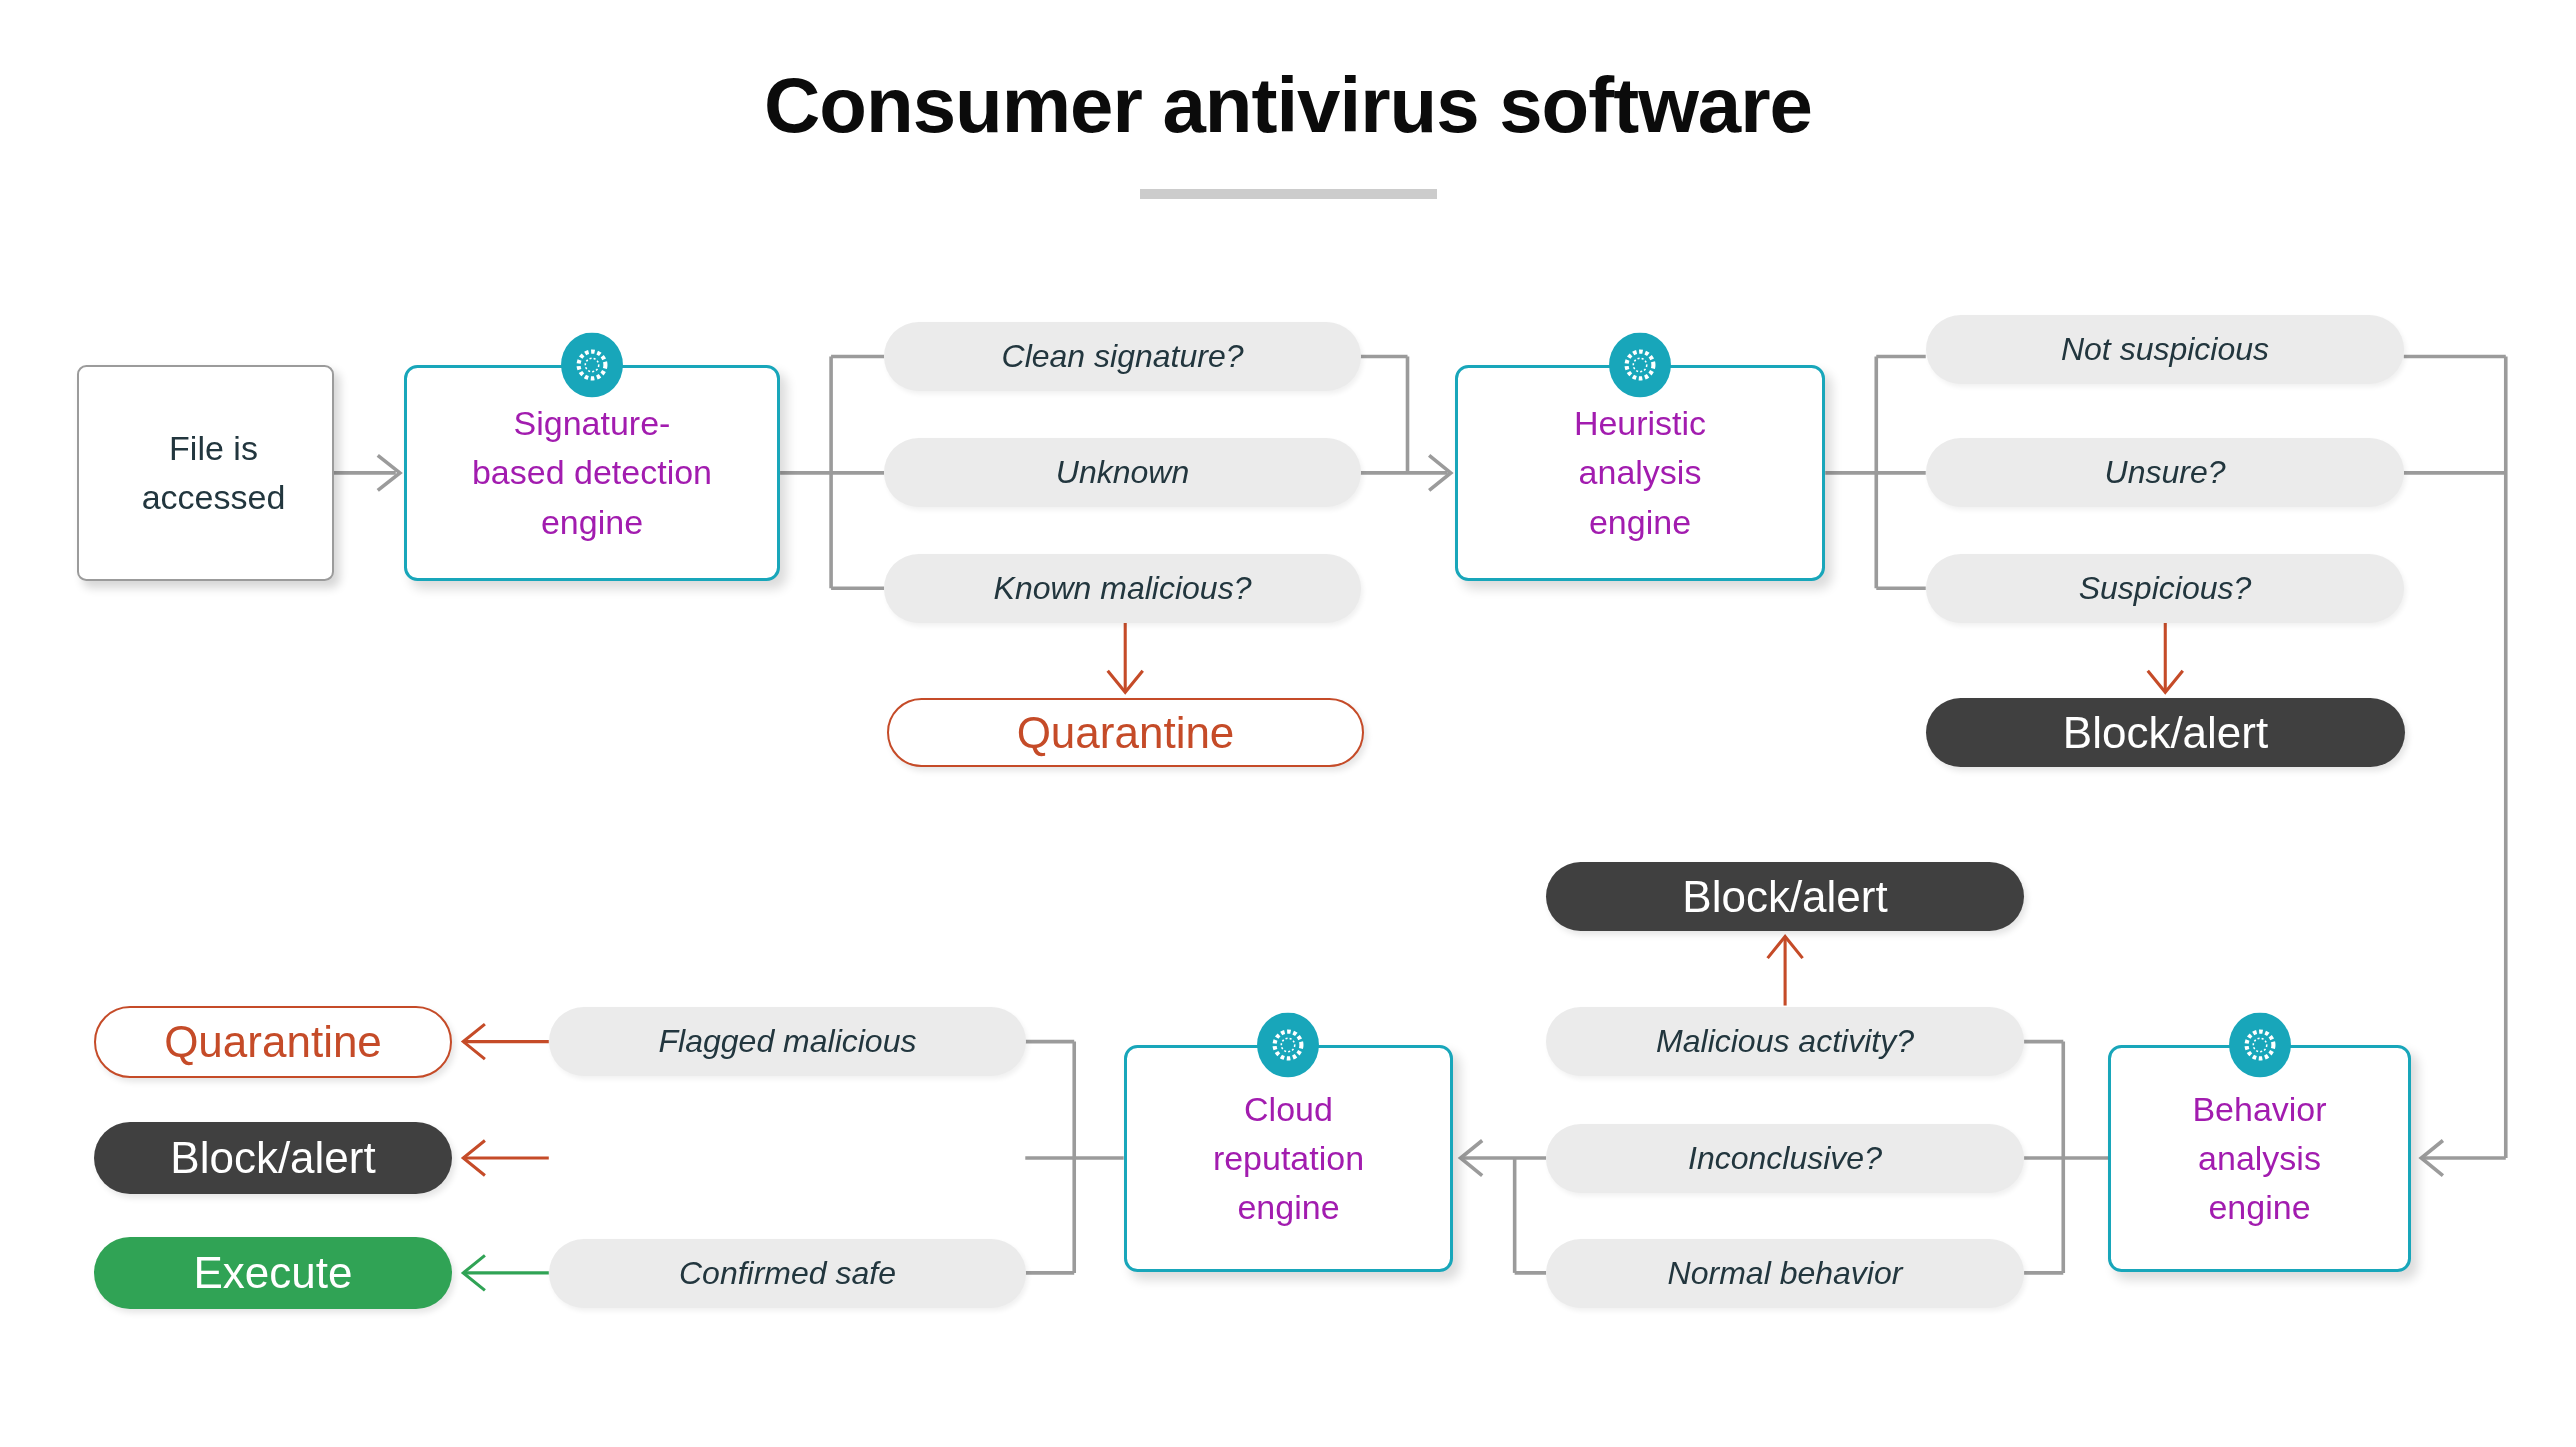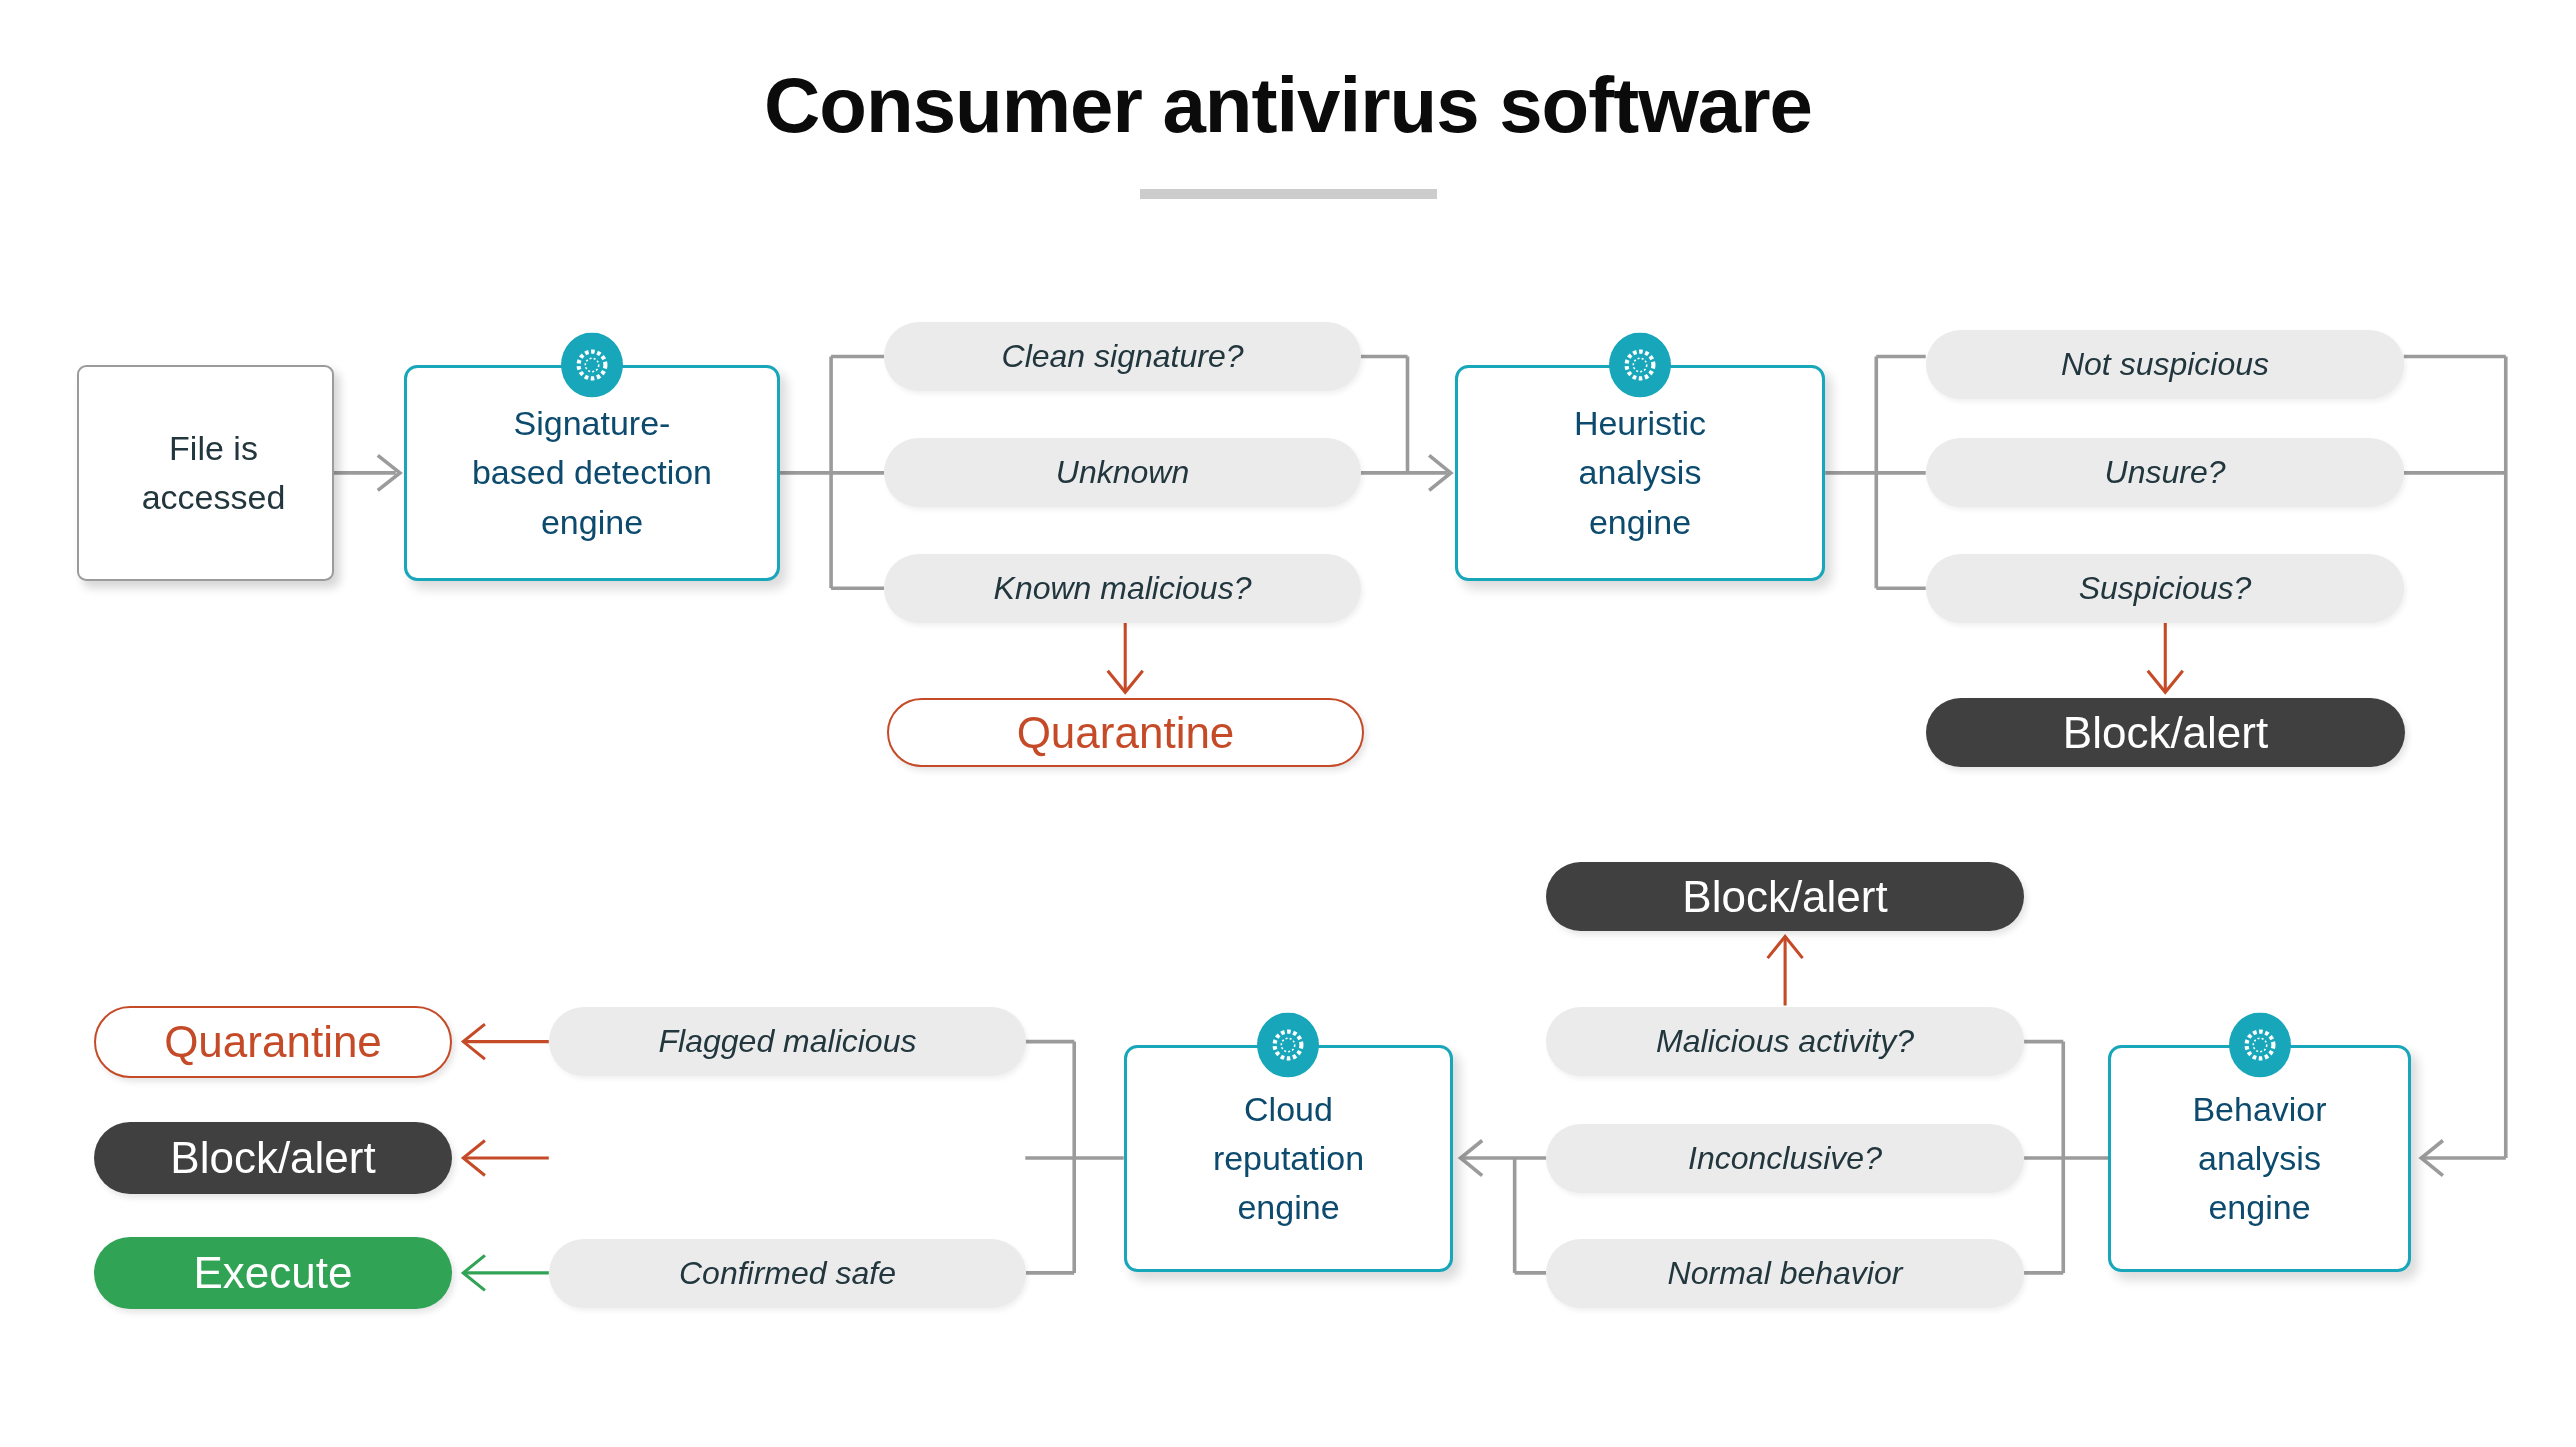--- a/index.html
+++ b/index.html
@@ -34,21 +34,21 @@
   .box-plain{
     border:2.1px solid #9b9b9b;
     border-radius:9.3px;
     color:#22363e;
     font-size:34px; line-height:1.45;
     box-shadow:5.2px 6.2px 9.3px rgba(0,0,0,0.16);
   }
   .box-engine{
     border:3.1px solid #18a6ba;
     border-radius:13.4px;
-    color:#0c4a6e;
+    color:#a21caf;
     font-size:34px; line-height:1.45;
     box-shadow:6.2px 7.2px 10.3px rgba(0,0,0,0.14);
   }
   .pill{
     background:#ebebeb;
     border-radius:35px;
     color:#22363e;
     font-size:32px; font-style:italic;
     display:flex; align-items:center; justify-content:center;
     position:absolute; text-align:center;
@@ -195,21 +195,21 @@
       <span style="display:block">analysis</span>
       <span style="display:block">engine</span>
     </span>
   </div>
   <svg class="gear" style="left:1640px; top:365px;" viewBox="0 0 120 126">
     <ellipse cx="60" cy="63" rx="60" ry="63" fill="#18a6ba"></ellipse>
     <circle cx="60" cy="63" r="26" stroke="#ffffff" stroke-width="8" stroke-dasharray="7 5" fill="none"></circle>
     <circle cx="60" cy="63" r="13" stroke="#ffffff" stroke-width="3" stroke-dasharray="4 4" fill="none"></circle>
   </svg>
 
-  <div class="pill" style="left:1926px; top:330px; width:478px; height:69px;text-align:center;">
+  <div class="pill" style="left:1926px; top:315px; width:478px; height:69px;text-align:center;">
     <span>Not suspicious</span>
   </div>
   <div class="pill" style="left:1926px; top:438px; width:478px; height:69px;">
     <span>Unsure?</span>
   </div>
   <div class="pill" style="left:1926px; top:554px; width:478px; height:69px;">
     <span>Suspicious?</span>
   </div>
 
   <div class="outcome outcome-block" style="left:1926px; top:698px; width:479px; height:69px;">

